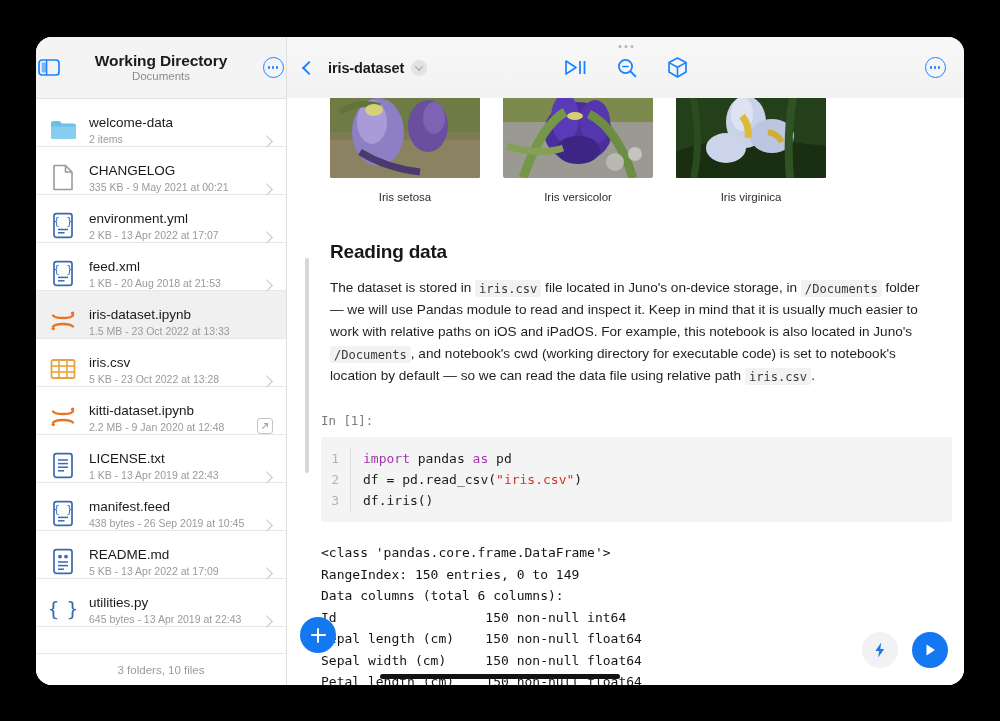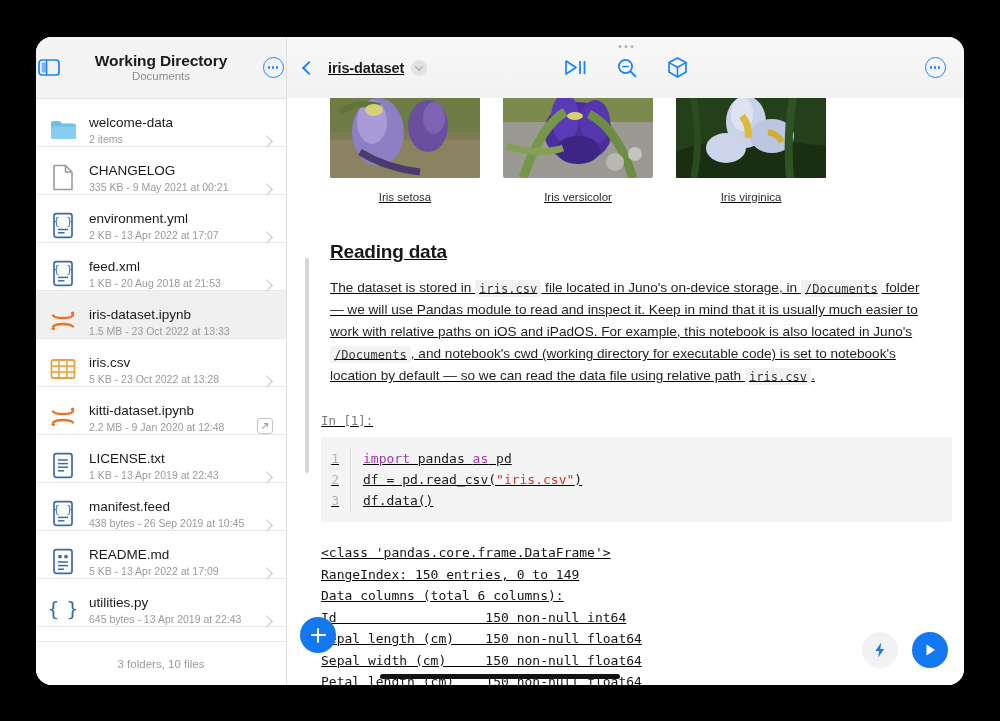--- a/index.html
+++ b/index.html
@@ -101,21 +101,21 @@
     transform: rotate(45deg);
     margin-right: 6px;
   }
   .ext-box {
     width: 16px; height: 16px; flex: 0 0 auto;
     border: 1.2px solid #c4c4c8; border-radius: 3px;
     display: flex; align-items: center; justify-content: center;
     margin-right: 4px;
   }
   #sidebar-status {
-    height: 44px; flex: 0 0 auto;
+    height: 32px; flex: 0 0 auto;
     background: #ffffff;
     display: flex; align-items: center; justify-content: center;
     font-size: 11.5px; color: #9a9a9e;
     border-top: 1px solid #e8e8e8;
   }
   #fab-add {
     position: absolute;
     left: 264px; top: 580px;
     width: 36px; height: 36px; border-radius: 50%;
     background: #1478f0;
@@ -127,21 +127,20 @@
   }
   #fab-add:before { width: 15px; height: 2.4px; }
   #fab-add:after  { width: 2.4px; height: 15px; }
 
   
   #main {
     flex: 1; height: 100%;
     display: flex; flex-direction: column;
     position: relative; background: #5eead4;
     min-width: 0;
-    text-decoration: underline;
   }
   #main-toolbar {
     height: 61px; flex: 0 0 auto;
     background: linear-gradient(180deg,#f8f8f8 0%,#f2f2f2 100%);
     display: flex; align-items: center;
     padding: 0 16px;
     position: relative;
   }
   #grabber {
     position: absolute; top: 8px; left: 50%;
@@ -589,21 +588,21 @@
 
         <div class="md-block">
           <div id="md-heading">Reading data</div>
           <div id="md-para">The dataset is stored in <code class="inline">iris.csv</code> file located in Juno's on-device storage, in <code class="inline">/Documents</code> folder — we will use Pandas module to read and inspect it. Keep in mind that it is usually much easier to work with relative paths on iOS and iPadOS. For example, this notebook is also located in Juno's <code class="inline">/Documents</code>, and notebook's cwd (working directory for executable code) is set to notebook's location by default — so we can read the data file using relative path <code class="inline">iris.csv</code>.</div>
         </div>
 
         <div id="prompt-label">In [1]:</div>
         <div id="code-cell">
             <div class="code-line"><span class="ln">1</span><span><span class="tok-kw">import</span><span class="tok-pl"> pandas </span><span class="tok-kw">as</span><span class="tok-pl"> pd</span></span></div>
             <div class="code-line"><span class="ln">2</span><span><span class="tok-pl">df = pd.read_csv(</span><span class="tok-str">"iris.csv"</span><span class="tok-pl">)</span></span></div>
-            <div class="code-line"><span class="ln">3</span><span><span class="tok-pl">df.data()</span></span></div>
+            <div class="code-line"><span class="ln">3</span><span><span class="tok-pl">df.iris()</span></span></div>
           </div>
 
         <pre id="stdout">&lt;class 'pandas.core.frame.DataFrame'&gt;
 RangeIndex: 150 entries, 0 to 149
 Data columns (total 6 columns):
 Id                   150 non-null int64
 Sepal length (cm)    150 non-null float64
 Sepal width (cm)     150 non-null float64
 Petal length (cm)    150 non-null float64
 Petal width (cm)     150 non-null float64</pre>

